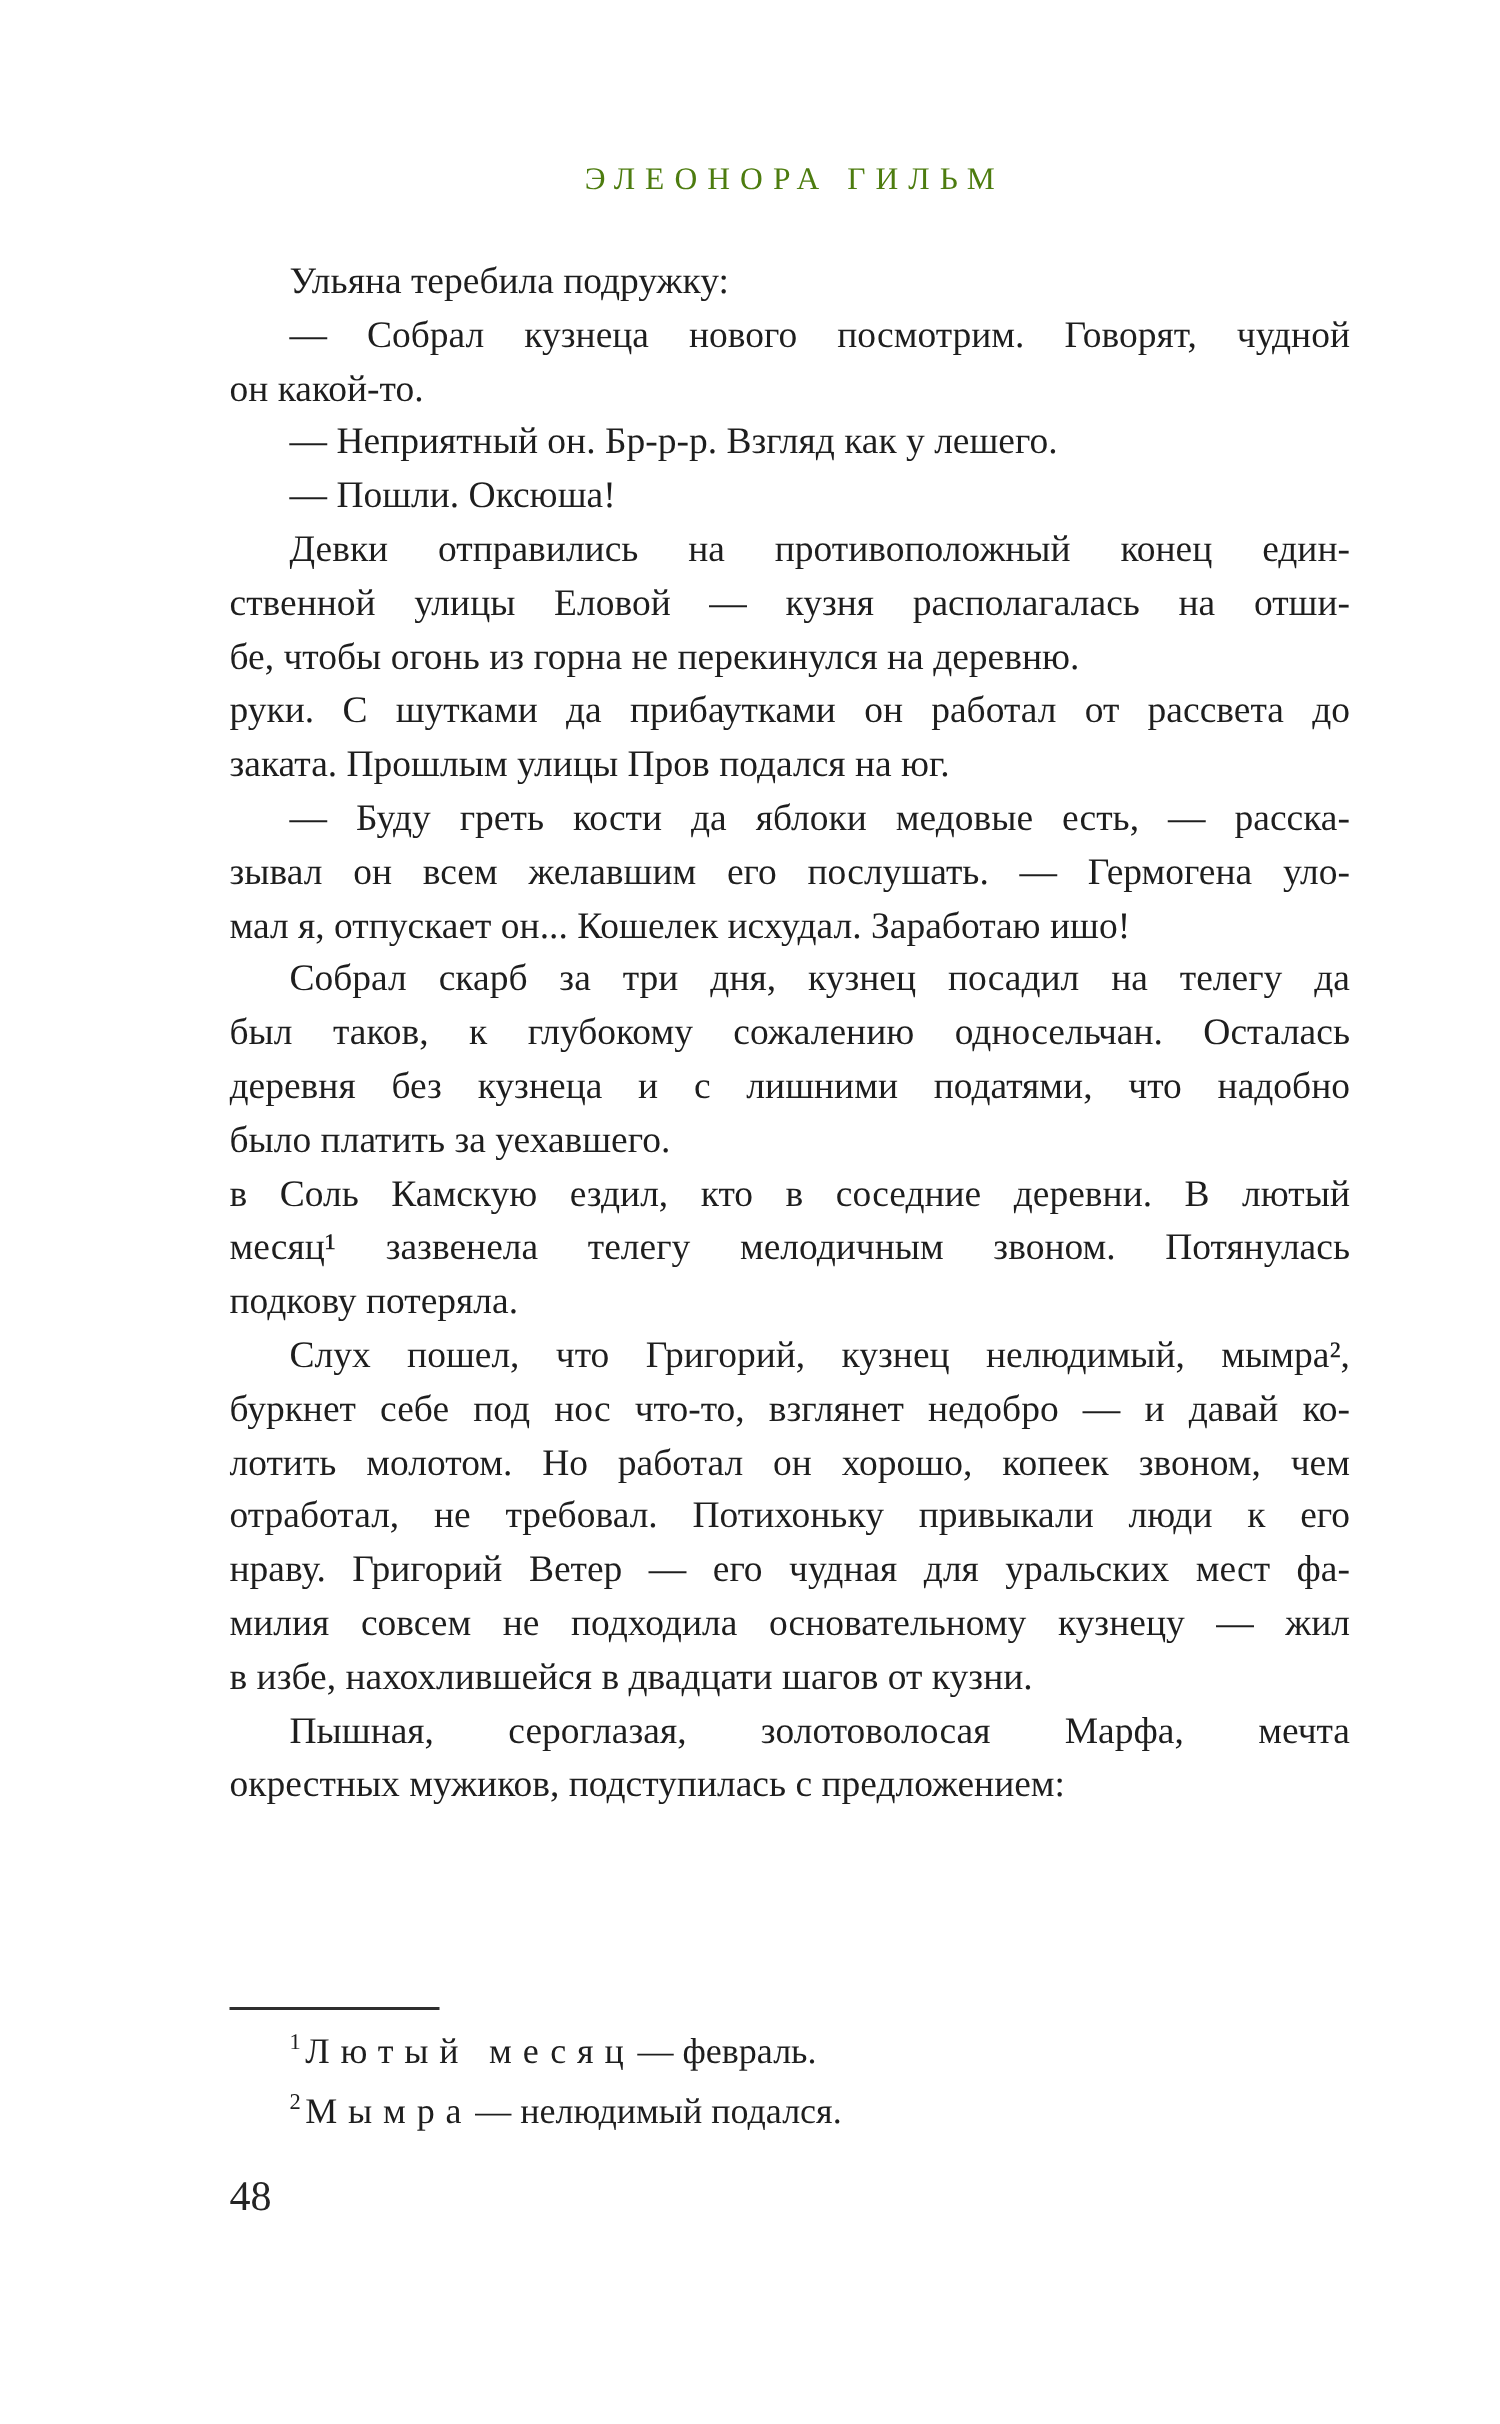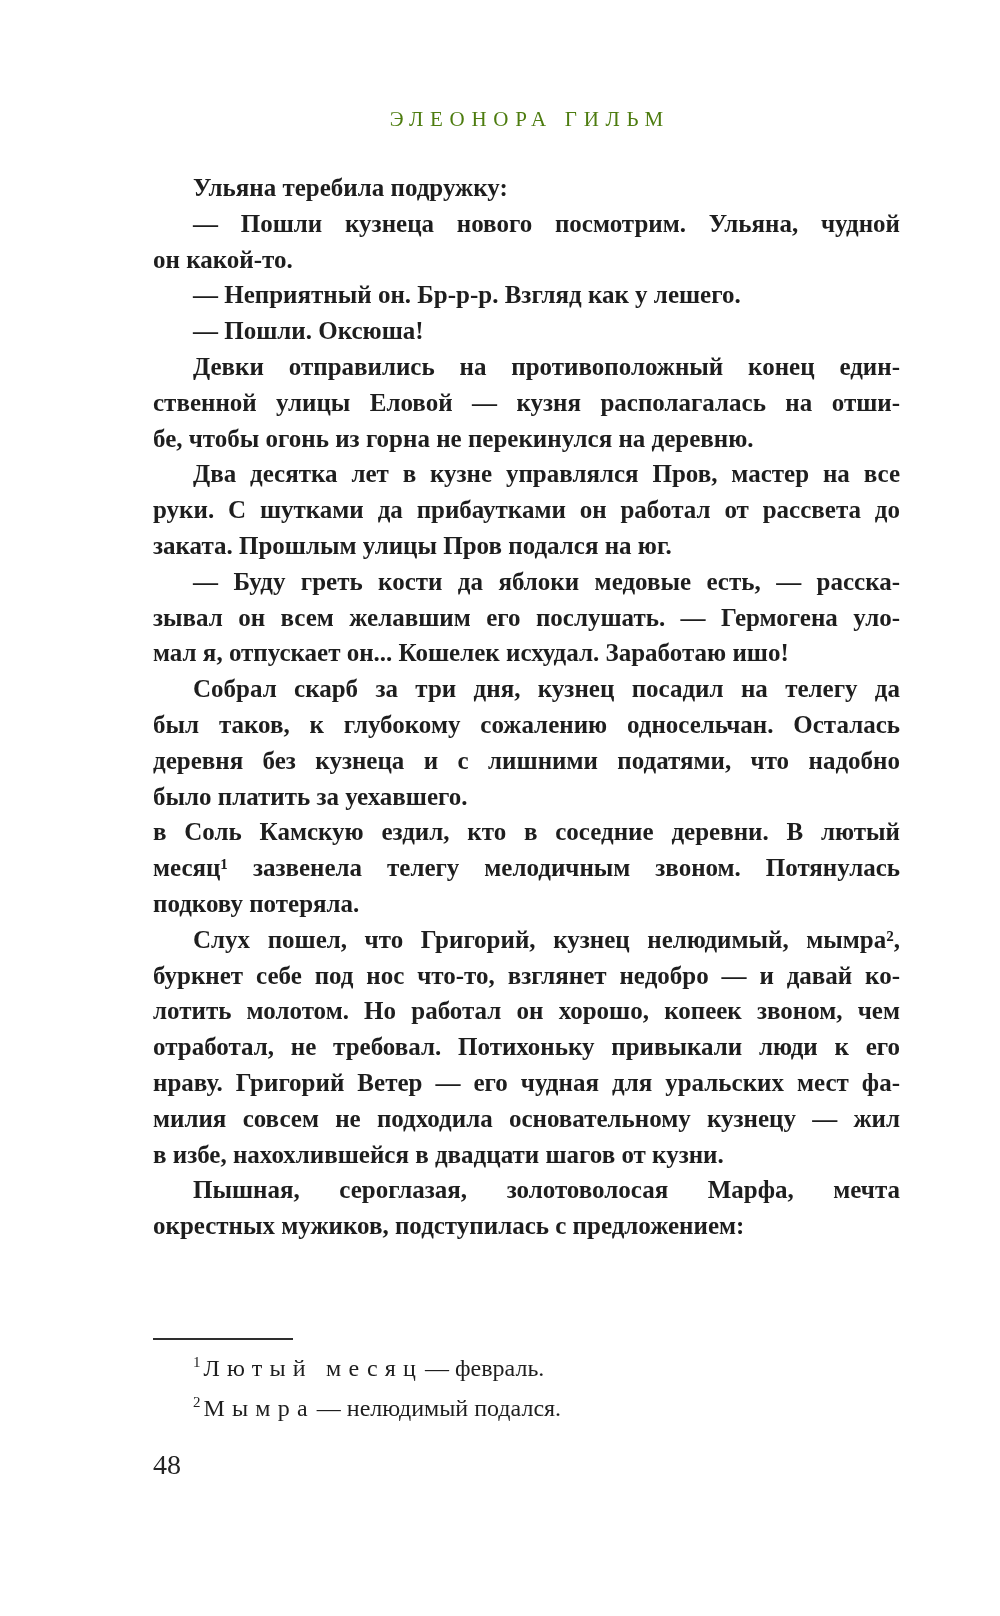--- a/index.html
+++ b/index.html
@@ -20,21 +20,20 @@
     letter-spacing: 0.32em;
     text-indent: 0.32em;
     color: #4d7c0f;
   }
   .body-text {
     position: absolute;
     top: 170px; left: 153px; width: 747px;
     font-size: 25px;
     line-height: 35.8px;
     color: #1e1e1e;
-    font-weight: bold;
   }
   .line {
     height: 35.8px;
     overflow: hidden;
     text-align: left;
     white-space: nowrap;
   }
   .line.j {
     text-align: justify;
     text-align-last: justify;
@@ -75,28 +74,27 @@
 </style>
 </head>
 <body>
 
 <div>
 
   <div class="running-head">ЭЛЕОНОРА ГИЛЬМ</div>
 
   <div class="body-text" id="body-lines">
       <div class="line ind">Ульяна теребила подружку:</div>
-      <div class="line ind j">— Пошли кузнеца нового посмотрим. Ульяна, чудной</div>
+      <div class="line ind j">— Собрал кузнеца нового посмотрим. Говорят, чудной</div>
       <div class="line">он какой-то.</div>
       <div class="line ind">— Неприятный он. Бр-р-р. Взгляд как у лешего.</div>
       <div class="line ind">— Пошли. Оксюша!</div>
       <div class="line ind j">Девки отправились на противоположный конец един-</div>
       <div class="line j">ственной улицы Еловой — кузня располагалась на отши-</div>
       <div class="line">бе, чтобы огонь из горна не перекинулся на деревню.</div>
-      <div class="line ind j">Два десятка лет в кузне управлялся Пров, мастер на все</div>
       <div class="line j">руки. С шутками да прибаутками он работал от рассвета до</div>
       <div class="line">заката. Прошлым улицы Пров подался на юг.</div>
       <div class="line ind j">— Буду греть кости да яблоки медовые есть, — расска-</div>
       <div class="line j">зывал он всем желавшим его послушать. — Гермогена уло-</div>
       <div class="line">мал я, отпускает он... Кошелек исхудал. Заработаю ишо!</div>
       <div class="line ind j">Собрал скарб за три дня, кузнец посадил на телегу да</div>
       <div class="line j">был таков, к глубокому сожалению односельчан. Осталась</div>
       <div class="line j">деревня без кузнеца и с лишними податями, что надобно</div>
       <div class="line">было платить за уехавшего.</div>
       <div class="line j">в Соль Камскую ездил, кто в соседние деревни. В лютый</div>

